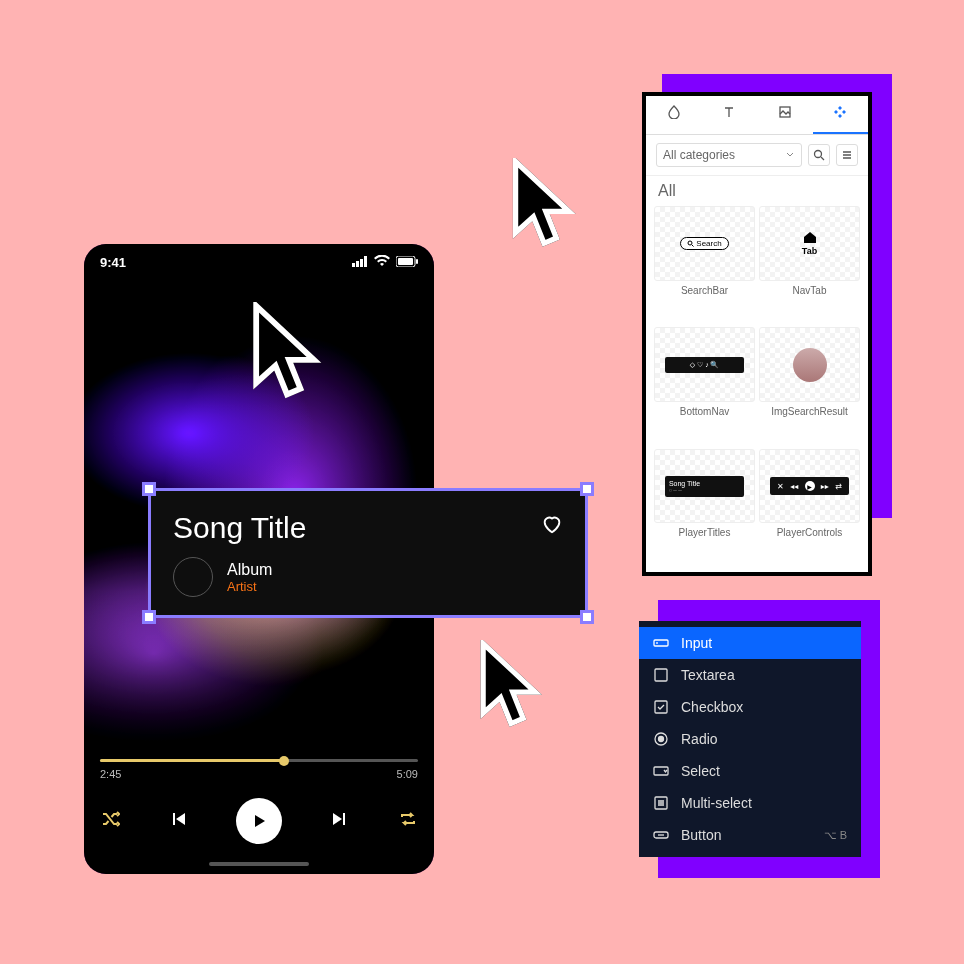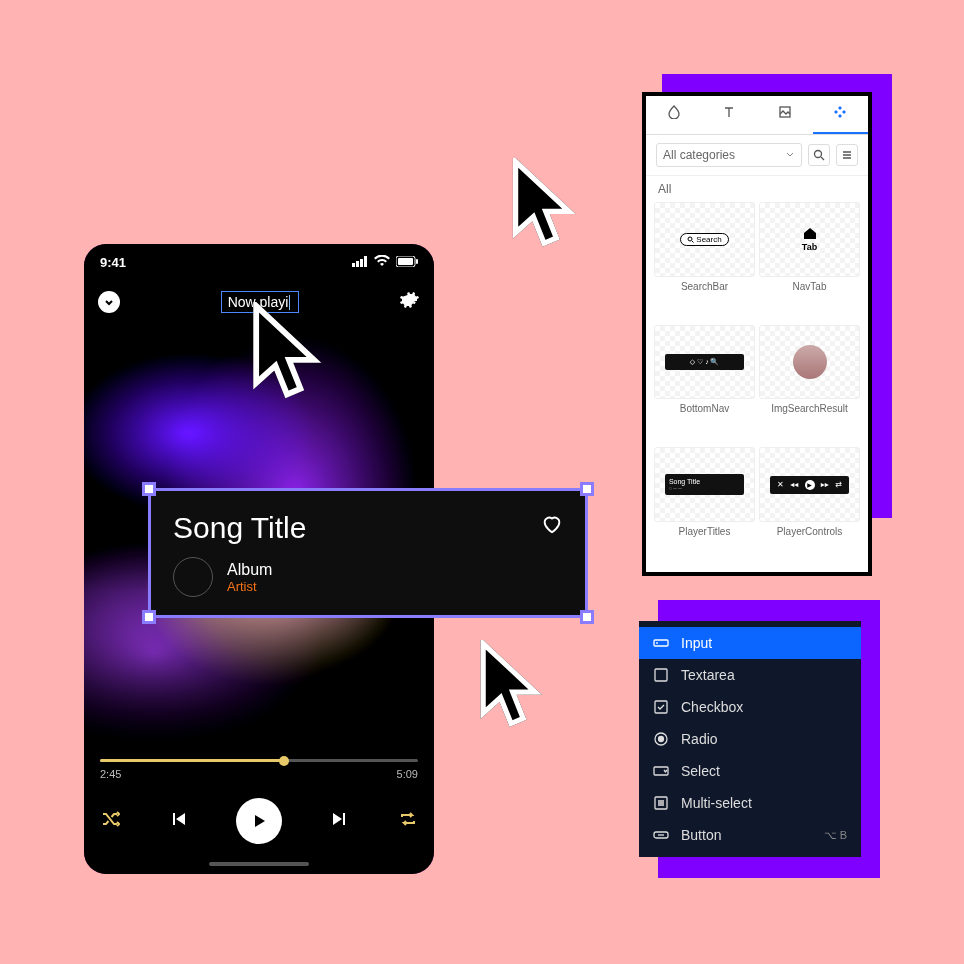--- a/index.html
+++ b/index.html
@@ -106,21 +106,21 @@
     position:absolute; left:642px; top:92px; width:230px; height:484px;
     background:#fff; border:4px solid #000; color:#333;
     display:flex; flex-direction:column;
   }
   .lib-tabs{ display:flex; border-bottom:1px solid #ddd;}
   .lib-tab{ flex:1; text-align:center; padding:9px 0; }
   .lib-tab.active{ border-bottom:2px solid #1a73ff; color:#1a73ff;}
   .lib-filter{ display:flex; align-items:center; gap:6px; padding:8px 10px; border-bottom:1px solid #eee;}
   .lib-select{ flex:1; display:flex; align-items:center; justify-content:space-between; font-size:12px; padding:4px 6px; border:1px solid #ddd; border-radius:3px; color:#666;}
   .lib-iconbtn{ width:22px; height:22px; border:1px solid #ddd; border-radius:3px; display:flex; align-items:center; justify-content:center; font-size:12px;}
-  .lib-section{ font-size:12px; color:#666; padding:6px 12px 0;}
+  .lib-section{ font-size:16px; color:#666; padding:6px 12px 0;}
   .lib-grid{ flex:1; overflow:hidden; display:grid; grid-template-columns:1fr 1fr; gap:4px; padding:6px 8px;}
   .tile{ display:flex; flex-direction:column; align-items:center; }
   .thumb{
     width:100%; aspect-ratio:1.35/1; background:
       repeating-conic-gradient(#f3f3f3 0 25%, #fff 0 50%) 0 0/10px 10px;
     border:1px solid #eee; border-radius:3px;
     display:flex; align-items:center; justify-content:center;
     font-size:8px; color:#000;
   }
   .thumb .pill{ border:1px solid #000; border-radius:10px; padding:1px 6px; display:flex; gap:2px; align-items:center; background:#fff; font-size:8px;}
@@ -168,36 +168,20 @@
       <span>
         <svg width="22" height="11" viewBox="0 0 22 11">
             <rect x="0" y="0" width="19" height="11" rx="2.5" fill="none" stroke="#fff"></rect>
             <rect x="2" y="2" width="15" height="7" rx="1" fill="#fff"></rect>
             <rect x="20" y="3" width="2" height="5" rx="1" fill="#fff"></rect>
           </svg>
       </span>
     </span>
   </div>
 
-  <div class="topbar">
-    <span class="circle-btn">
-      <svg width="12" height="12" viewBox="0 0 12 12">
-          <path d="M3 5 L6 8 L9 5" fill="none" stroke="#000" stroke-width="2"></path>
-        </svg>
-    </span>
-    <span class="txt-editing">
-      <span>Now playi</span>
-        <span class="txt-caret"></span>
-    </span>
-    <span>
-      <svg width="20" height="20" viewBox="0 0 20 20" fill="#fff">
-          <path d="M10 6a4 4 0 1 0 0 8 4 4 0 0 0 0-8zm0 6a2 2 0 1 1 0-4 2 2 0 0 1 0 4zM17 11v-2l2-1-1-2-2 .5-1.4-1.4.5-2-2-1-1 2h-2l-1-2-2 1 .5 2L3.2 6.5 1 6l-1 2 2 1v2l-2 1 1 2 2-.5 1.4 1.4-.5 2 2 1 1-2h2l1 2 2-1-.5-2 1.4-1.4 2 .5 1-2-2-1z"></path>
-        </svg>
-    </span>
-  </div>
 
   <div class="progress">
     <div class="bar">
       <div class="bar-fill"></div>
       <div class="bar-thumb"></div>
     </div>
     <div class="times">
       <span>2:45</span>
       <span>5:09</span>
     </div>

